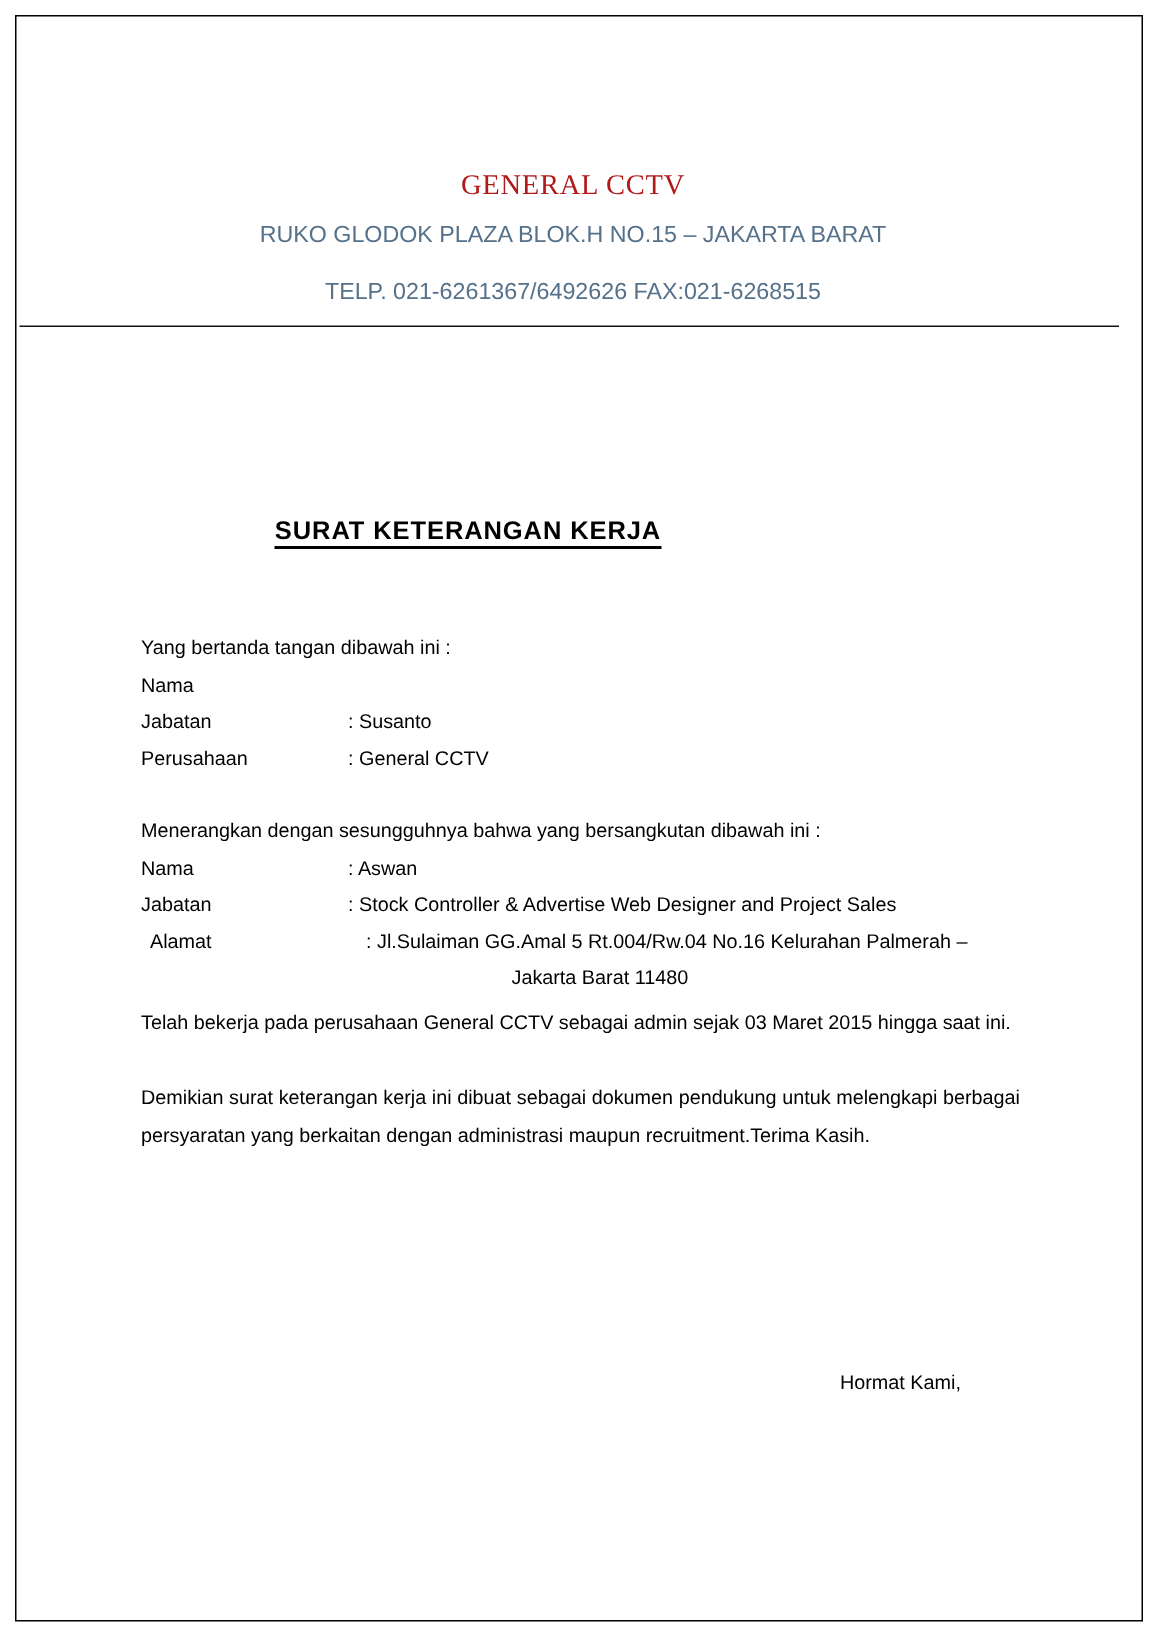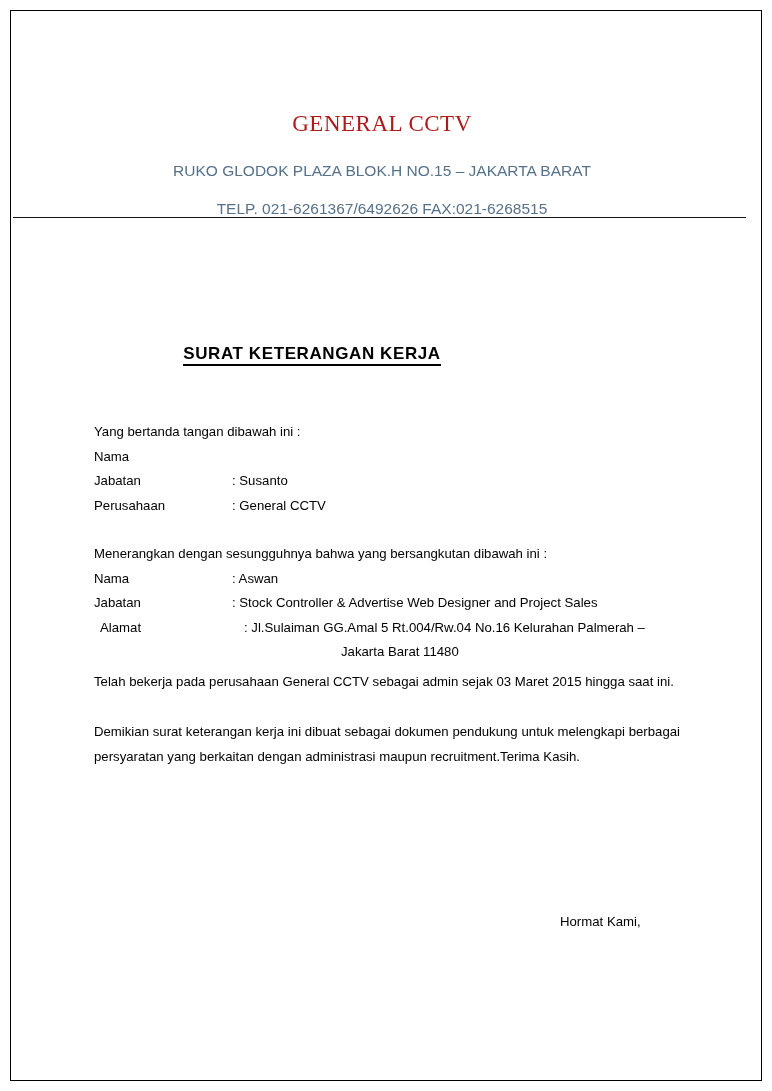--- a/index.html
+++ b/index.html
@@ -33,35 +33,35 @@
   
   .letterhead {
     position: absolute;
     left: 12px;
     top: 108px;
     width: 740px;
     text-align: center;
   }
   .company-name {
     font-family: "Liberation Serif", serif;
-    font-size: 23px;
+    font-size: 19px;
     line-height: 32px;
     color: #b01a1a;
     letter-spacing: 0.5px;
     white-space: nowrap;
   }
   .company-address,
   .company-contact {
     font-family: "Liberation Sans", sans-serif;
     font-size: 15.5px;
     line-height: 22px;
     color: #56718a;
     white-space: nowrap;
   }
-  .company-address { margin-top: 20px; }
+  .company-address { margin-top: 6px; }
   .company-contact { margin-top: 16px; }
 
   .header-rule {
     position: absolute;
     left: 13px;
     top: 217px;
     width: 733px;
     height: 0;
     border-top: 1.2px solid #141414;
   }

